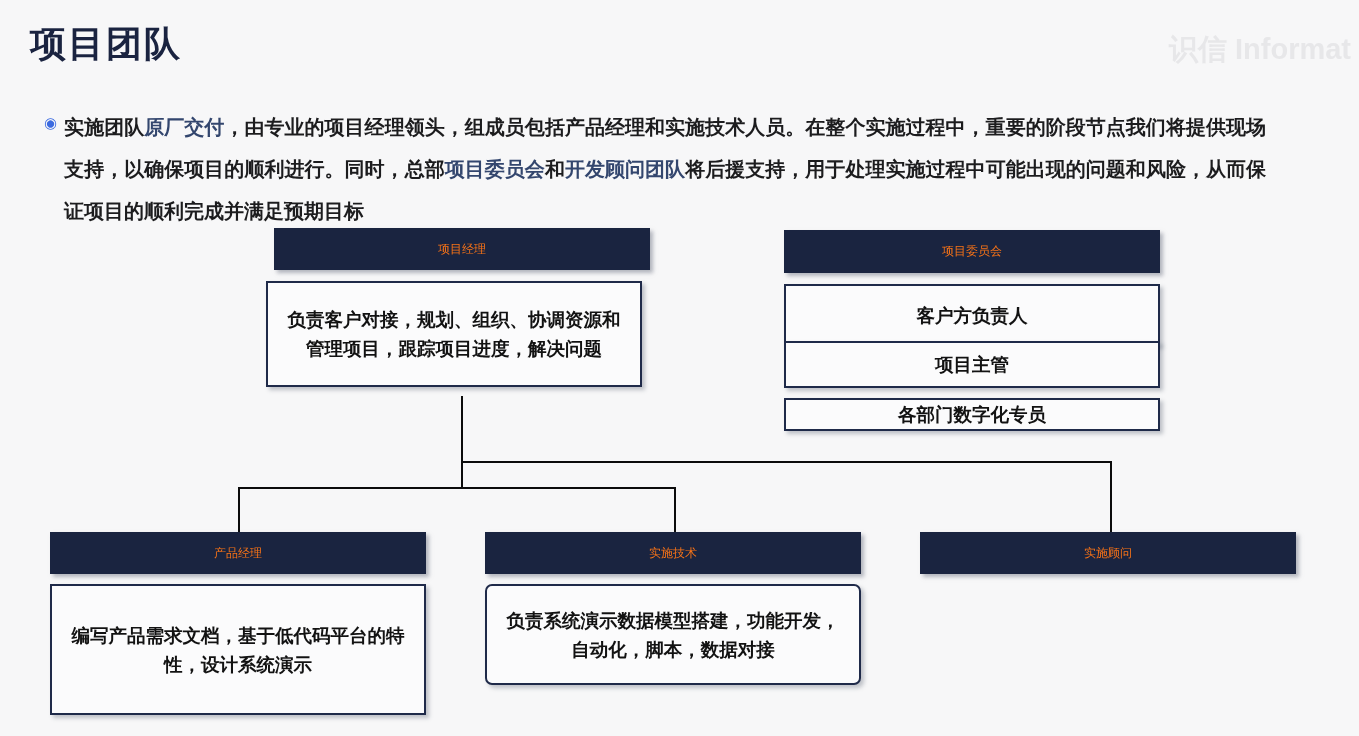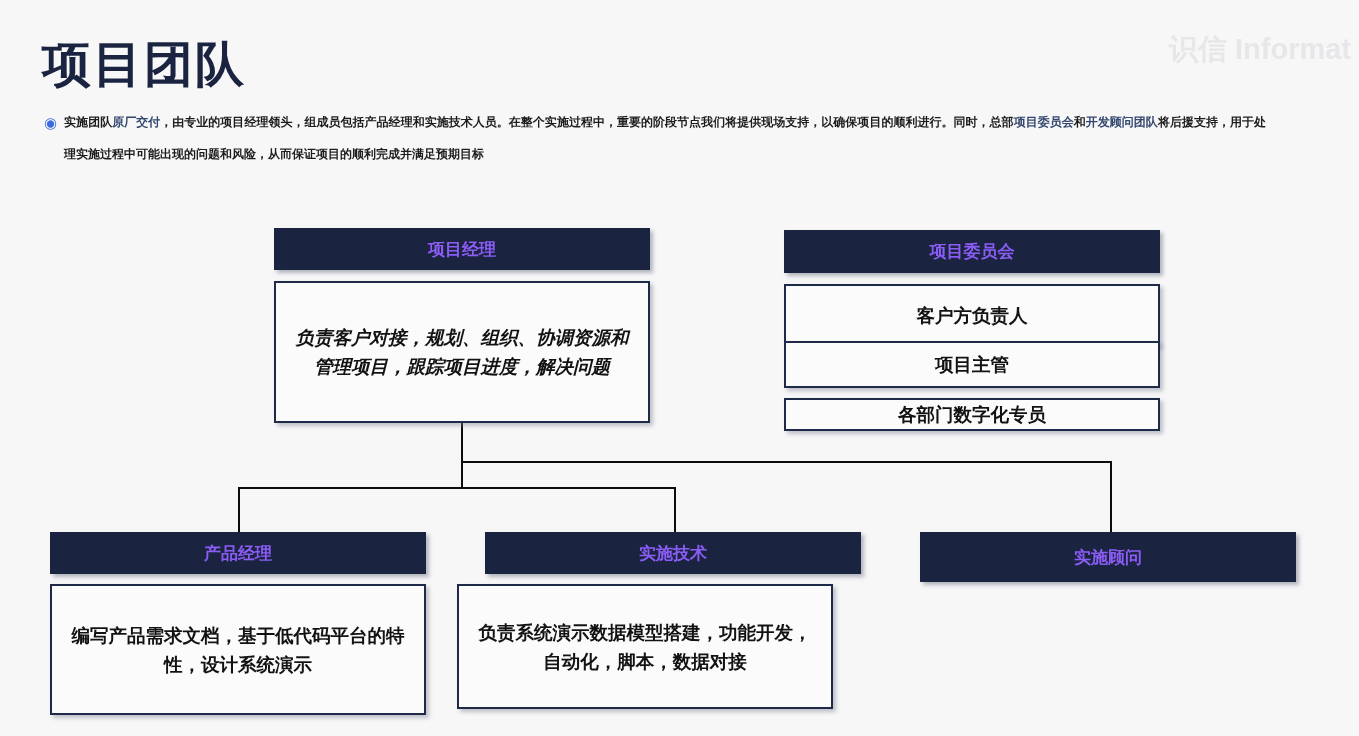--- a/index.html
+++ b/index.html
@@ -8,50 +8,50 @@
     background:#e9e9ec;
   }
   .slide{
     position:relative;
     width:1359px;height:736px;
     background:#f7f7f8;
     overflow:hidden;
     margin:0 auto;
   }
   .page-title{
-    position:absolute;left:30px;top:20px;margin:12px;
-    font-size:49px;font-weight:900;color:#1a2340;
+    position:absolute;left:30px;top:20px;margin:0;
+    font-size:36px;font-weight:900;color:#1a2340;
     letter-spacing:2px;
   }
   .watermark{
     position:absolute;right:8px;top:30px;
     font-size:29px;font-weight:800;color:#e7e7e9;
     letter-spacing:0px;white-space:nowrap;
   }
   .intro{
     position:absolute;left:44px;top:106px;width:1222px;
     display:flex;align-items:flex-start;
   }
   .bullet{
     flex:0 0 auto;
     color:#3b6ae0;font-size:15px;line-height:34px;
     margin-right:7px;
   }
   .intro-text{
     margin:0;
-    font-size:12px;line-height:32px;font-weight:600;color:#1c1c1e;
+    font-size:20px;line-height:42px;font-weight:600;color:#1c1c1e;
     text-align:justify;
   }
   .seg{white-space:normal;}
   .seg.hl{color:#33466e;font-weight:800;}
   
   .hdr{
     position:absolute;width:376px;height:43px;
-    background:#1a2440;color:#8b5cf6;
-    font-size:17px;font-weight:700;
+    background:#1a2440;color:#f97316;
+    font-size:12px;font-weight:400;
     display:flex;align-items:center;justify-content:center;
     box-shadow:3px 3px 4px rgba(120,126,140,.55);
     box-sizing:border-box;
   }
   .cell{
     position:absolute;width:376px;
     background:#fbfbfc;color:#121212;
     border:2px solid #1f2a49;
     font-size:18.5px;font-weight:700;line-height:29px;
     display:flex;align-items:center;justify-content:center;
@@ -78,28 +78,28 @@
   </div>
 
   <div class="line v" style="left:461px;top:396px;height:93px;"></div>
   <div class="line h" style="left:461px;top:461px;width:651px;"></div>
   <div class="line v" style="left:1110px;top:461px;height:71px;"></div>
   <div class="line h" style="left:238px;top:487px;width:438px;"></div>
   <div class="line v" style="left:238px;top:487px;height:45px;"></div>
   <div class="line v" style="left:674px;top:487px;height:45px;"></div>
 
   <div class="hdr" style="left:274px;top:228px;height:42px;">项目经理</div>
-  <div class="cell" style="left:274px;top:281px;height:142px;font-style:italic;">负责客户对接，规划、组织、协调资源和管理项目，跟踪项目进度，解决问题</div>
+  <div class="cell" style="left:266px;top:281px;height:106px;">负责客户对接，规划、组织、协调资源和管理项目，跟踪项目进度，解决问题</div>
 
   <div class="hdr" style="left:784px;top:230px;">项目委员会</div>
   <div class="cell" style="left:784px;top:284px;height:62px;">客户方负责人</div>
   <div class="cell" style="left:784px;top:341px;height:47px;text-align:right;">项目主管</div>
   <div class="cell" style="left:784px;top:398px;height:33px;">各部门数字化专员</div>
 
   <div class="hdr" style="left:50px;top:532px;height:42px;">产品经理</div>
   <div class="cell" style="left:50px;top:584px;height:131px;">编写产品需求文档，基于低代码平台的特性，设计系统演示</div>
 
   <div class="hdr" style="left:485px;top:532px;height:42px;">实施技术</div>
-  <div class="cell" style="left:457px;top:584px;height:125px;">负责系统演示数据模型搭建，功能开发，自动化，脚本，数据对接</div>
+  <div class="cell" style="left:485px;top:584px;height:101px;border-radius:7px;">负责系统演示数据模型搭建，功能开发，自动化，脚本，数据对接</div>
 
-  <div class="hdr" style="left:920px;top:532px;height:50px;">实施顾问</div>
+  <div class="hdr" style="left:920px;top:532px;height:42px;">实施顾问</div>
 
 </div>
 
 </body></html>

